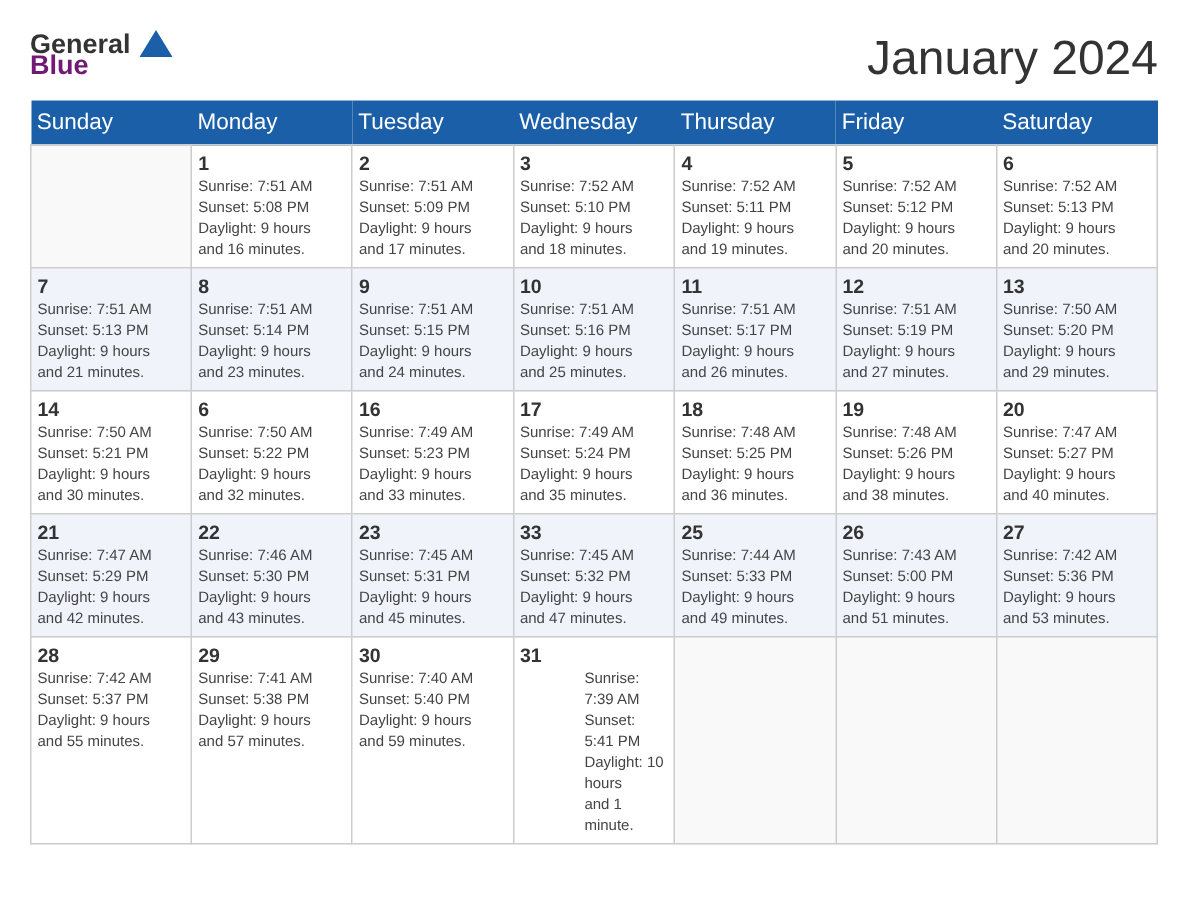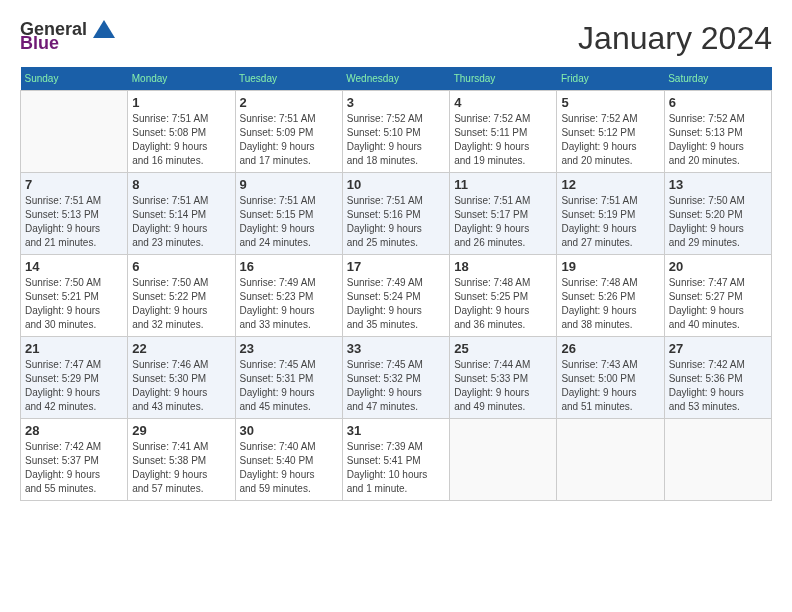--- a/index.html
+++ b/index.html
@@ -46,24 +46,24 @@
       font-size: 16px;
       color: #555;
     }
     .calendar-table {
       width: 100%;
       border-collapse: collapse;
       font-size: 11px;
     }
     .calendar-table th {
       background-color: #1a5fa8;
-      color: #86efac;
+      color: #ffffff;
       padding: 6px 4px;
       text-align: left;
-      font-size: 10px;
+      font-size: 15px;
       font-weight: normal;
       margin-left: 24px;
     }
     .calendar-table td {
       border: 1px solid #ccc;
       vertical-align: top;
       padding: 4px;
       height: 80px;
       width: 108px;
     }
@@ -334,21 +334,21 @@
         </td>
         <td>
           <span class="day-number">30</span>
           <div class="day-info" style="white-space: pre-line;">Sunrise: 7:40 AM
 Sunset: 5:40 PM
 Daylight: 9 hours
 and 59 minutes.</div>
         </td>
         <td>
           <span class="day-number">31</span>
-          <div class="day-info" style="white-space: pre-line;">Sunrise: 7:39 AM
+          <div class="day-info" style="white-space: pre-line; margin-left: 43px;">Sunrise: 7:39 AM
 Sunset: 5:41 PM
 Daylight: 10 hours
 and 1 minute.</div>
         </td>
         <td class="empty"></td>
         <td class="empty"></td>
         <td class="empty"></td>
       </tr>
     </tbody>
 </table>

